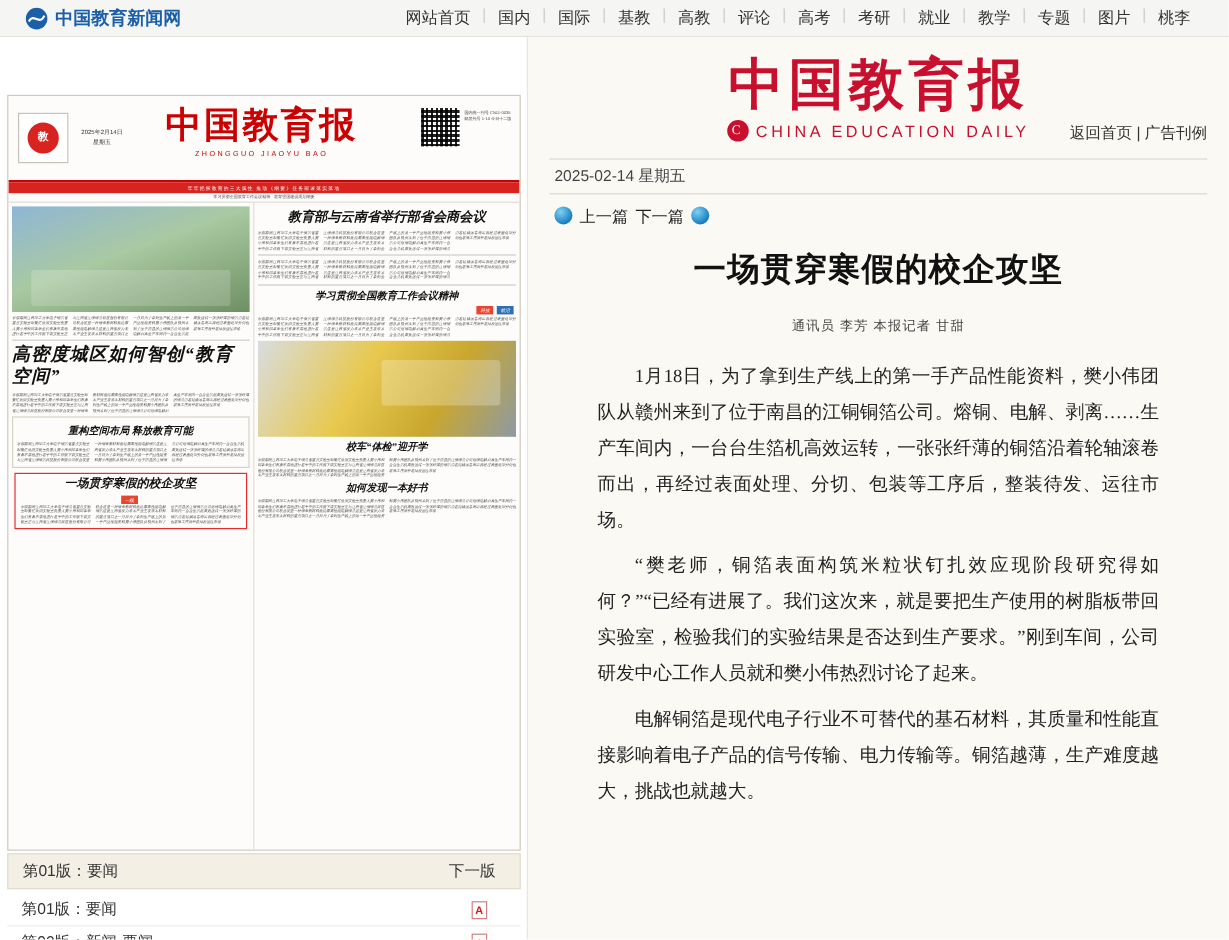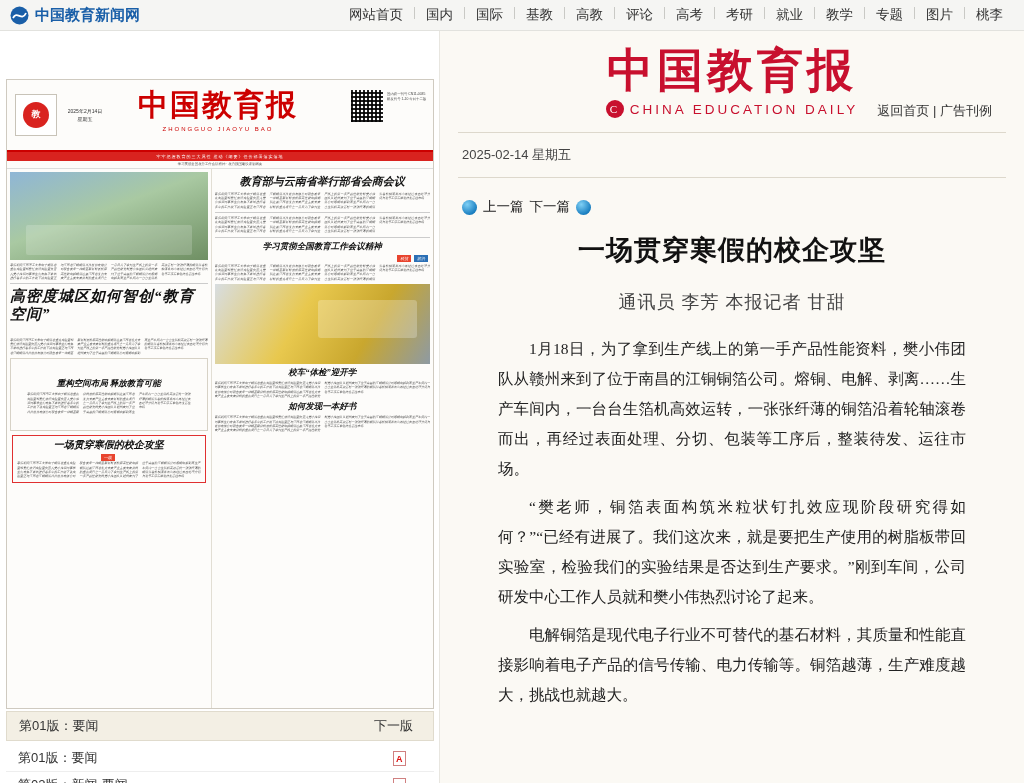--- a/index.html
+++ b/index.html
@@ -10,21 +10,21 @@
     background: #ffffff;
     font-family: "Liberation Sans", sans-serif;
   }
   
   .topbar {
     height: 31px;
     background: #f5f5f3;
     border-bottom: 1px solid #e2e2de;
     display: flex;
     align-items: center;
-    padding: 0 10px;
+    padding: 0 21px;
     position: relative;
   }
   .brand {
     display: flex;
     align-items: center;
     gap: 6px;
     font-size: 15px;
     font-weight: bold;
     color: #1a5fa8;
     white-space: nowrap;
@@ -189,21 +189,21 @@
     width: 84%; height: 34%;
     background: rgba(255,255,255,0.18);
     border-radius: 2px;
   }
   .bigheadline {
     font-family: "Liberation Serif", serif;
     font-weight: bold;
     font-size: 15px;
     color: #111;
     line-height: 1.18;
-    margin: 4px 0 14px;
+    margin: 4px 0 3px;
     letter-spacing: 1px;
   }
   .headline2 {
     font-family: "Liberation Serif", serif;
     font-weight: bold;
     font-size: 11px;
     color: #111;
     text-align: center;
     line-height: 1.25;
     margin: 3px 0;
@@ -227,21 +227,21 @@
     overflow: hidden;
   }
   .txtblock.two { column-count: 2; }
   .txtblock.four { column-count: 4; }
   .ruled {
     border-top: 1px solid #ccc;
     margin: 3px 0;
   }
   .boxed {
     border: 1px solid #d7d2c6;
-    padding: 16px;
+    padding: 3px;
     margin: 3px 0;
   }
   .highlight-box {
     border: 1.5px solid #e03030;
     padding: 3px 4px;
     margin: 4px 2px;
   }
   .highlight-title {
     font-family: "Liberation Serif", serif;
     font-weight: bold;
@@ -343,41 +343,40 @@
     width: 18px; height: 18px;
     border-radius: 50%;
     background: #c8102e;
     color: #fff;
     font-size: 11px;
     display: flex; align-items: center; justify-content: center;
     font-family: "Liberation Serif", serif;
   }
   .ced-links {
     position: absolute;
-    right: 32px; bottom: -2px;
+    right: 18px; bottom: -2px;
     font-size: 13px;
     color: #333;
   }
   .ced-links a { color: #333; text-decoration: none; }
   .datebar {
     margin: 14px 18px 0 18px;
     border-top: 1px solid #ddd8cc;
     border-bottom: 1px solid #ddd8cc;
-    height: 46px;
+    height: 30px;
     display: flex;
     align-items: center;
     font-size: 13px;
     color: #444;
     padding-left: 4px;
   }
   .prevnext {
     display: flex;
-    align-items: center;
     gap: 6px;
-    margin: 20px 0 0 22px;
+    margin: 10px 0 0 22px;
     font-size: 13.5px;
     color: #222;
   }
   .globe {
     width: 15px; height: 15px;
     border-radius: 50%;
     background: radial-gradient(circle at 35% 30%, #7fd0f5, #1a7fc1 70%, #0f5d90);
     display: inline-block;
   }
   .article {
@@ -387,21 +386,21 @@
     font-family: "Liberation Serif", serif;
     font-size: 27px;
     font-weight: bold;
     color: #111;
     text-align: center;
     letter-spacing: 1px;
     line-height: 36px;
   }
   .art-byline {
     text-align: center;
-    font-size: 18px;
+    font-size: 11px;
     color: #444;
     margin-top: 22px;
     letter-spacing: 1px;
   }
   .art-body {
     margin-top: 20px;
     font-family: "Liberation Serif", serif;
     font-size: 15.5px;
     line-height: 30px;
     color: #222;

